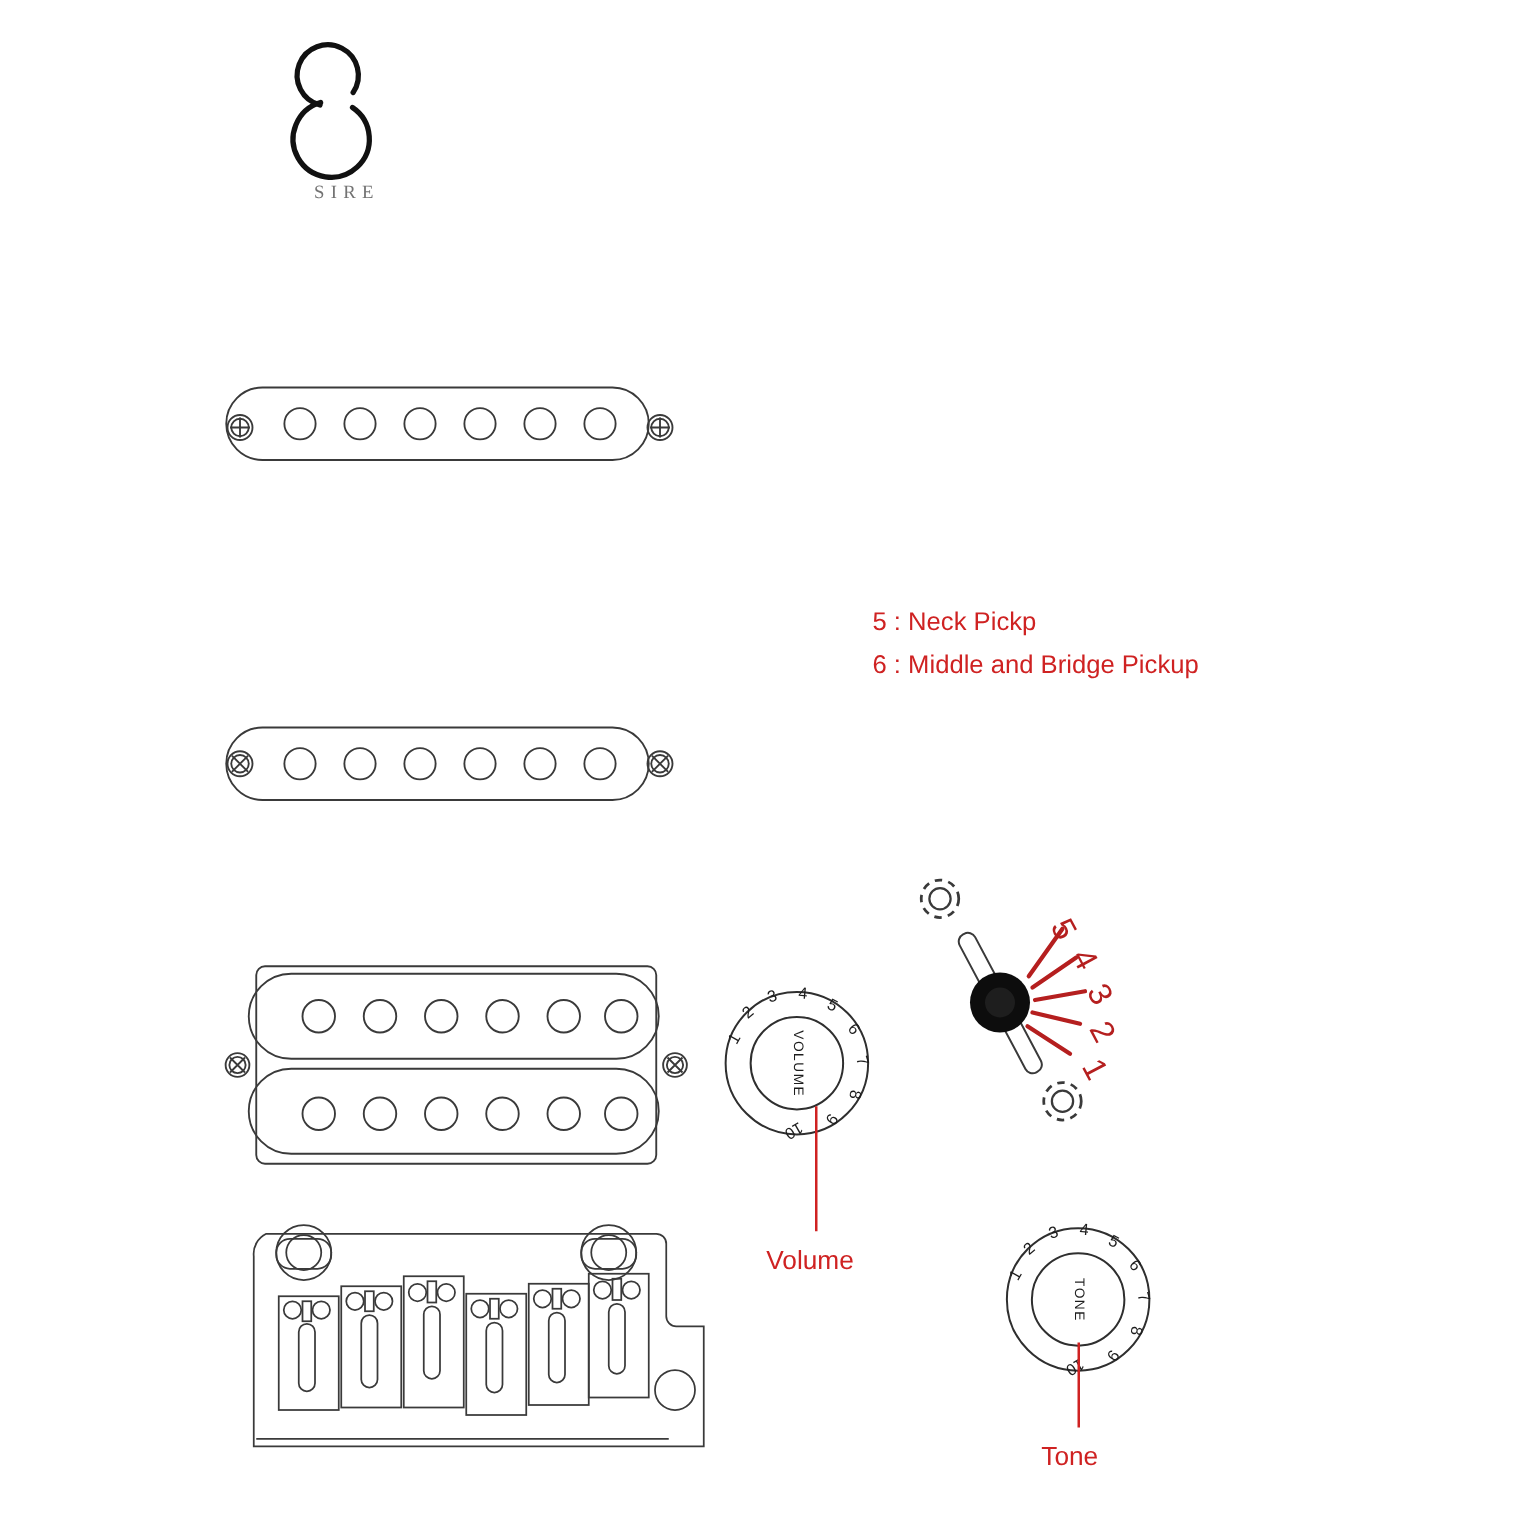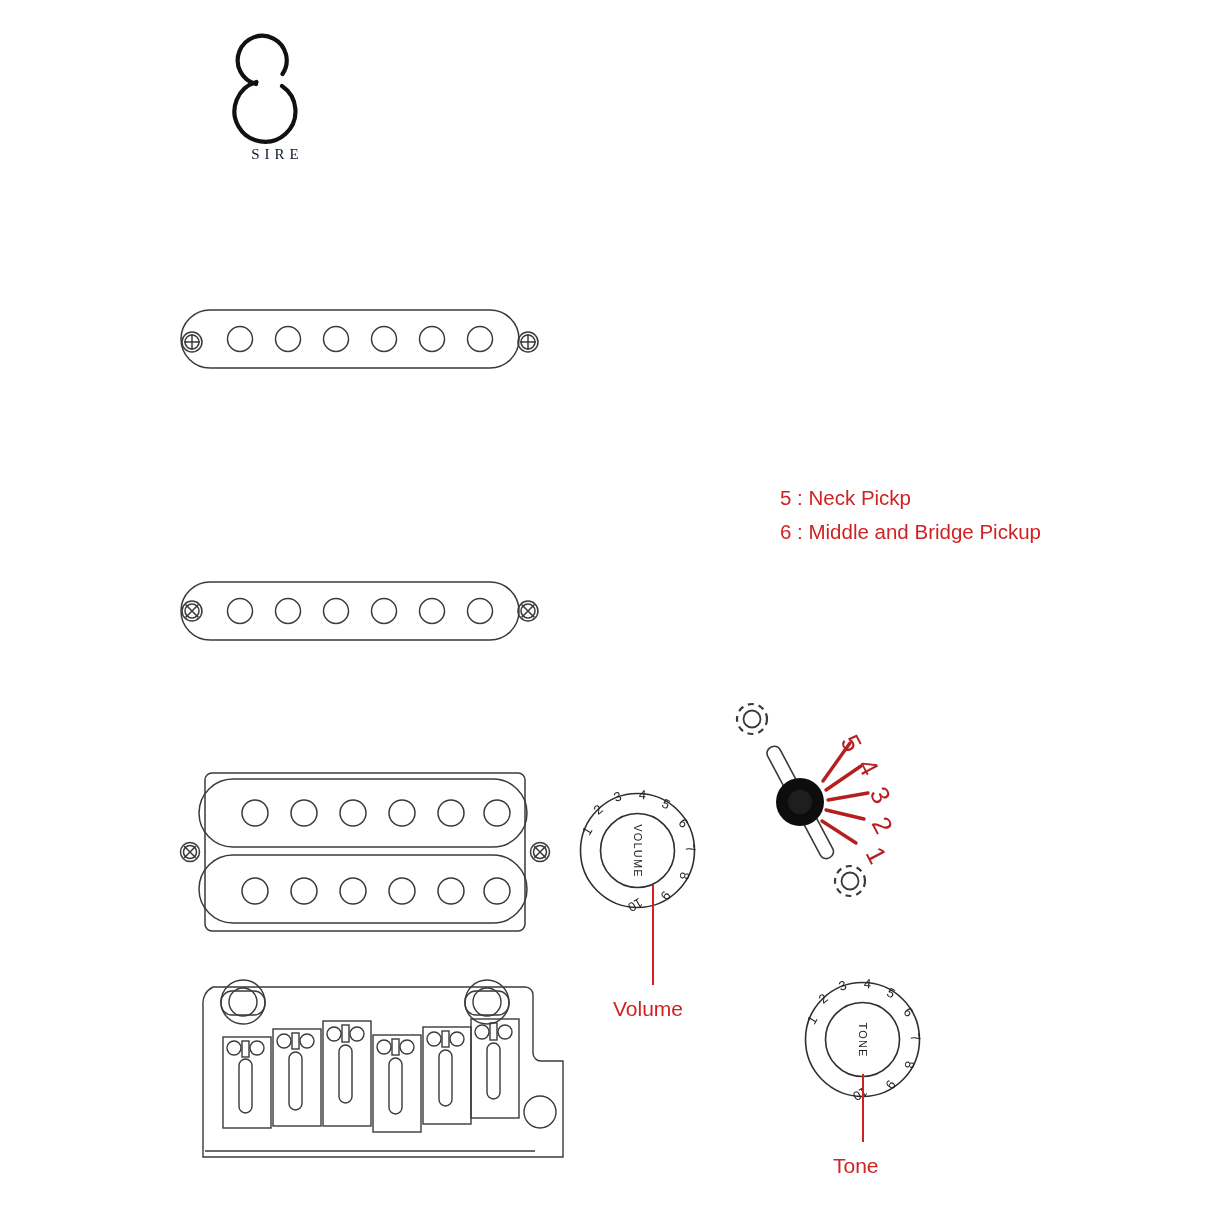--- a/index.html
+++ b/index.html
@@ -30,30 +30,30 @@
   #logo-mark { display: block; }
   #logo-wordmark {
     position: absolute;
     left: 0;
     top: 118px;
     width: 150px;
     text-align: center;
     font-family: "Liberation Serif", serif;
     font-size: 15px;
     letter-spacing: 5px;
-    color: #0f172a;
+    color: #737373;
     text-indent: 5px;
   }
 
   
   .draw { display: block; }
 
   
   #legend {
-    left: 780px;
+    left: 698px;
     top: 481px;
     width: 360px;
   }
   .legend-row {
     font-family: "Liberation Sans", sans-serif;
     font-size: 20.5px;
     color: #cf2222;
     line-height: 33.5px;
     white-space: nowrap;
   }

